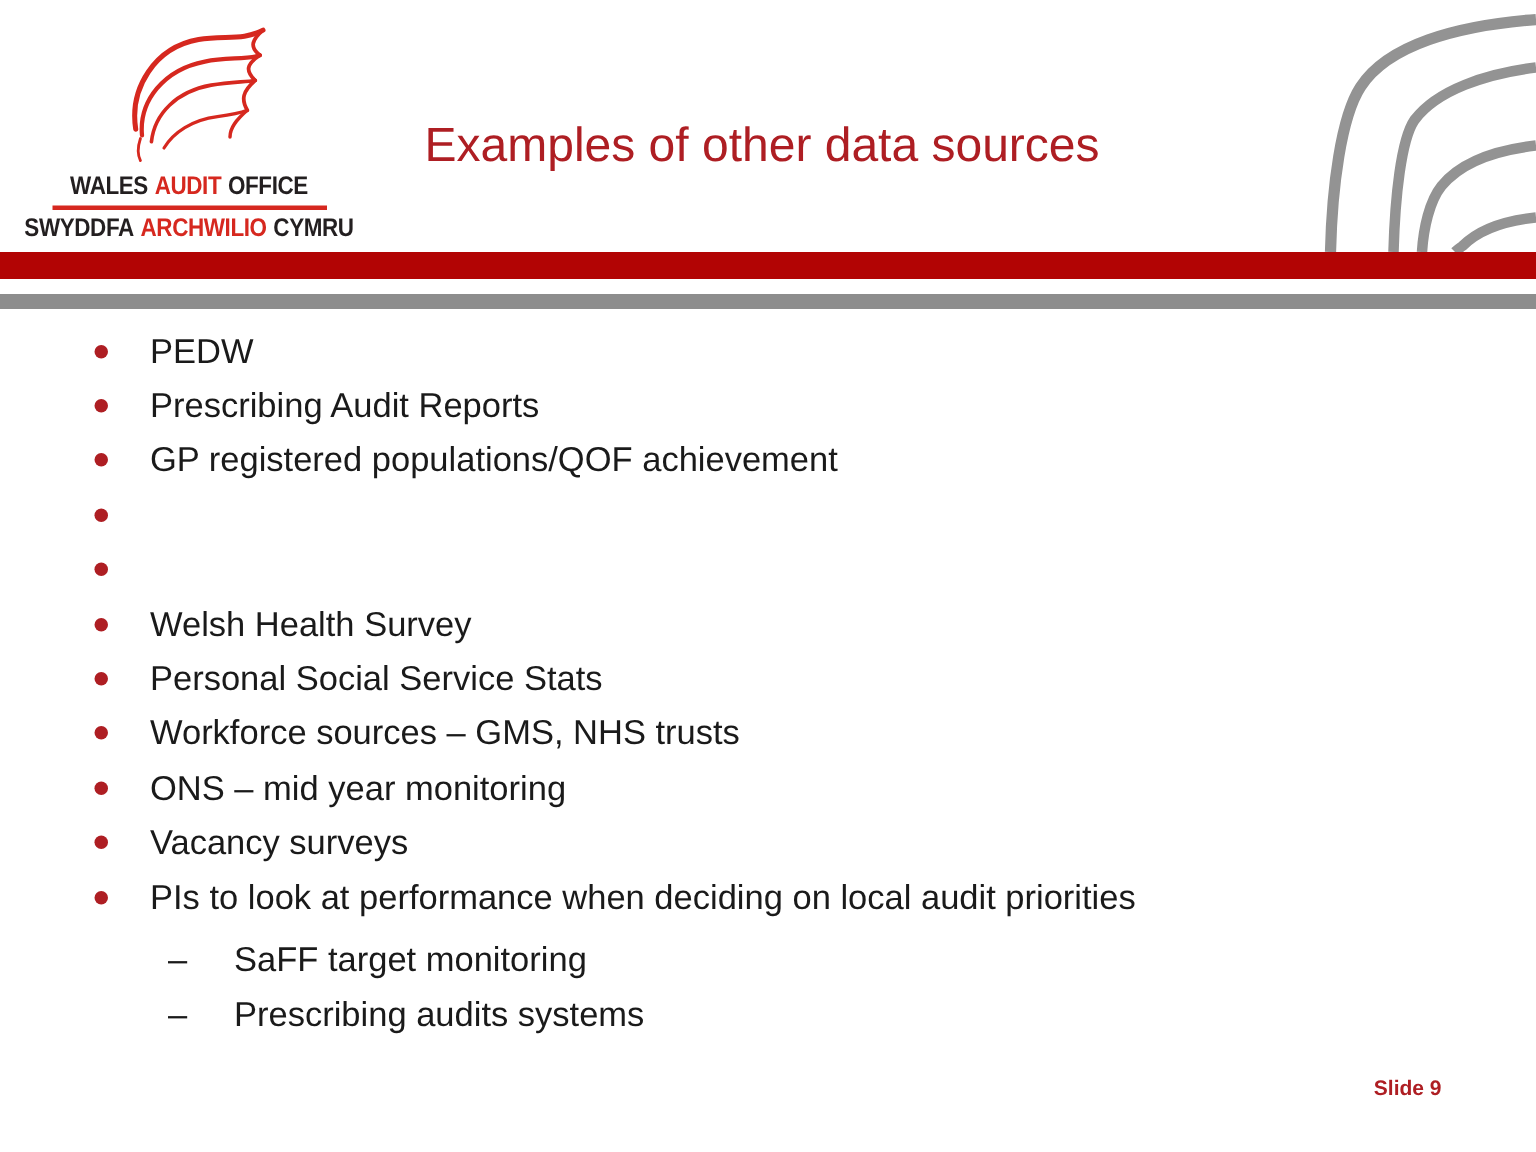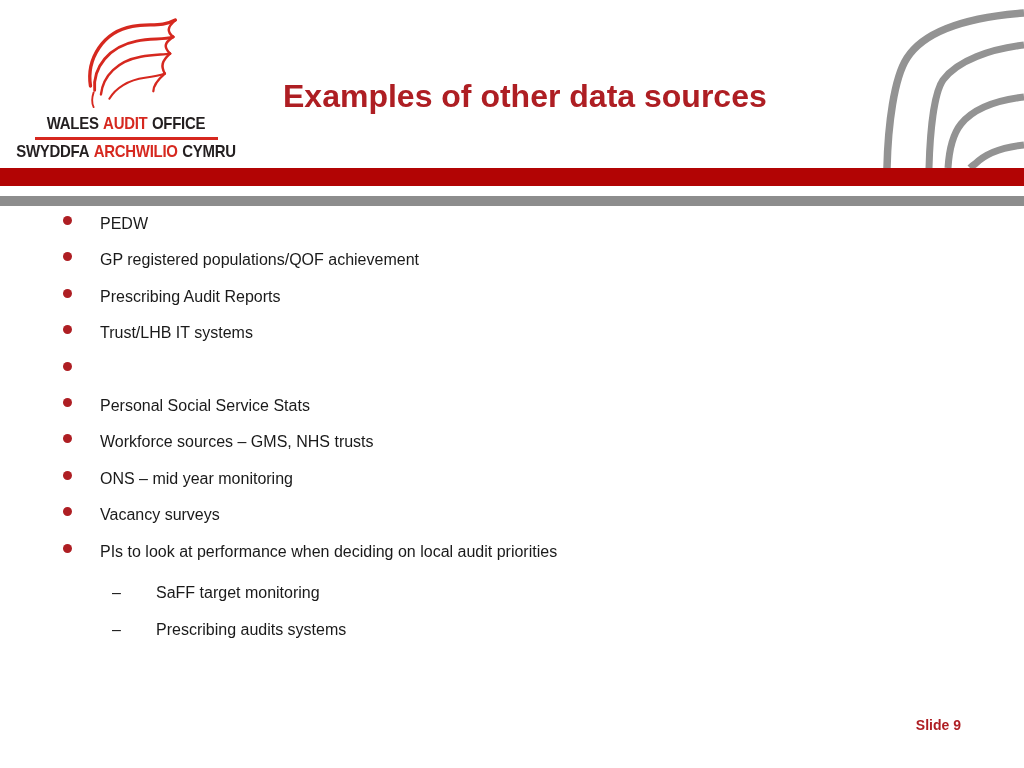--- a/index.html
+++ b/index.html
@@ -30,36 +30,36 @@
   .logo-line .red{color:var(--logo-red);}
   .logo-line1{top:105px;}
   .logo-line2{top:133px;}
   .logo-underline{
     position:absolute;left:7px;top:127px;width:183px;height:3px;
     background:var(--logo-red);
   }
   
   .slide-title{
     position:absolute;left:283px;top:78px;
-    font-size:32px;font-weight:700;color:var(--accent-red);
+    font-size:32px;font-weight:400;color:var(--accent-red);
     line-height:36px;white-space:nowrap;
   }
   
   .corner-swoosh{position:absolute;right:0;top:0;width:169px;height:168px;}
   
   .bar-red{position:absolute;left:0;top:168px;width:1024px;height:18px;background:var(--bar-red);}
   .bar-gray{position:absolute;left:0;top:196px;width:1024px;height:10px;background:var(--bar-gray);}
   
   .content-list{
     position:absolute;left:0;top:216px;width:1024px;
     list-style:none;
   }
   .content-list li{
-    display:flex;align-items:flex-start;height:36.4px;
-    font-size:16px;color:var(--text-black);line-height:1;
+    display:flex;align-items:center;height:36.4px;
+    font-size:23px;color:var(--text-black);line-height:1;
   }
   .content-list li .marker{
     width:9px;height:9px;border-radius:50%;
     background:var(--accent-red);margin-left:63px;flex:0 0 auto;
   }
   .content-list li .txt{margin-left:28px;white-space:nowrap;}
   .content-list li.sub{height:37px;}
   .content-list li.sub.first{margin-top:5px;}
   .content-list li.sub .dash{
     margin-left:112px;width:22px;flex:0 0 auto;color:var(--text-black);
@@ -113,32 +113,35 @@
   <div class="bar-red"></div>
   <div class="bar-gray"></div>
 
   <ul class="content-list">
     <li>
       <span class="marker"></span>
       <span class="txt">PEDW</span>
     </li>
     <li>
       <span class="marker"></span>
+      <span class="txt">Prescribing Audit Reports</span>
+    </li>
+    <li>
+      <span class="marker"></span>
       <span class="txt">GP registered populations/QOF achievement</span>
     </li>
     <li>
       <span class="marker"></span>
-      <span class="txt">Prescribing Audit Reports</span>
     </li>
     <li>
       <span class="marker"></span>
-      <span class="txt">Trust/LHB IT systems</span>
     </li>
     <li>
       <span class="marker"></span>
+      <span class="txt">Welsh Health Survey</span>
     </li>
     <li>
       <span class="marker"></span>
       <span class="txt">Personal Social Service Stats</span>
     </li>
     <li>
       <span class="marker"></span>
       <span class="txt">Workforce sources – GMS, NHS trusts</span>
     </li>
     <li>

